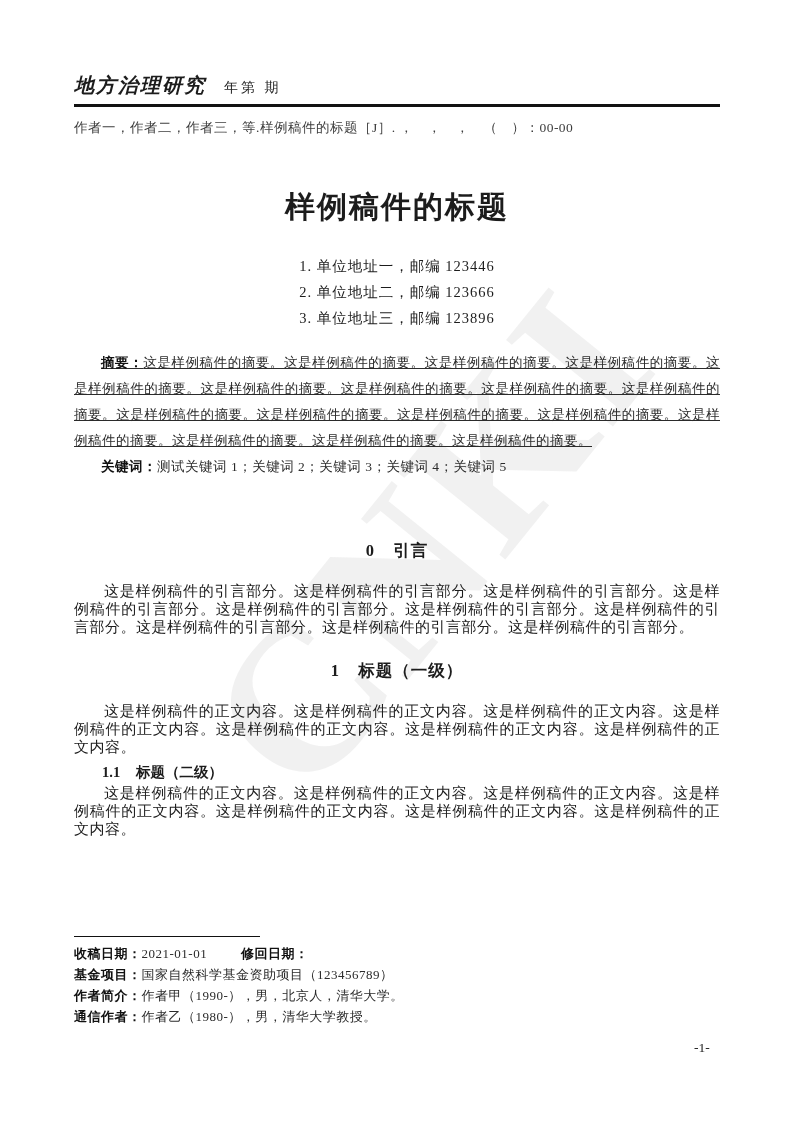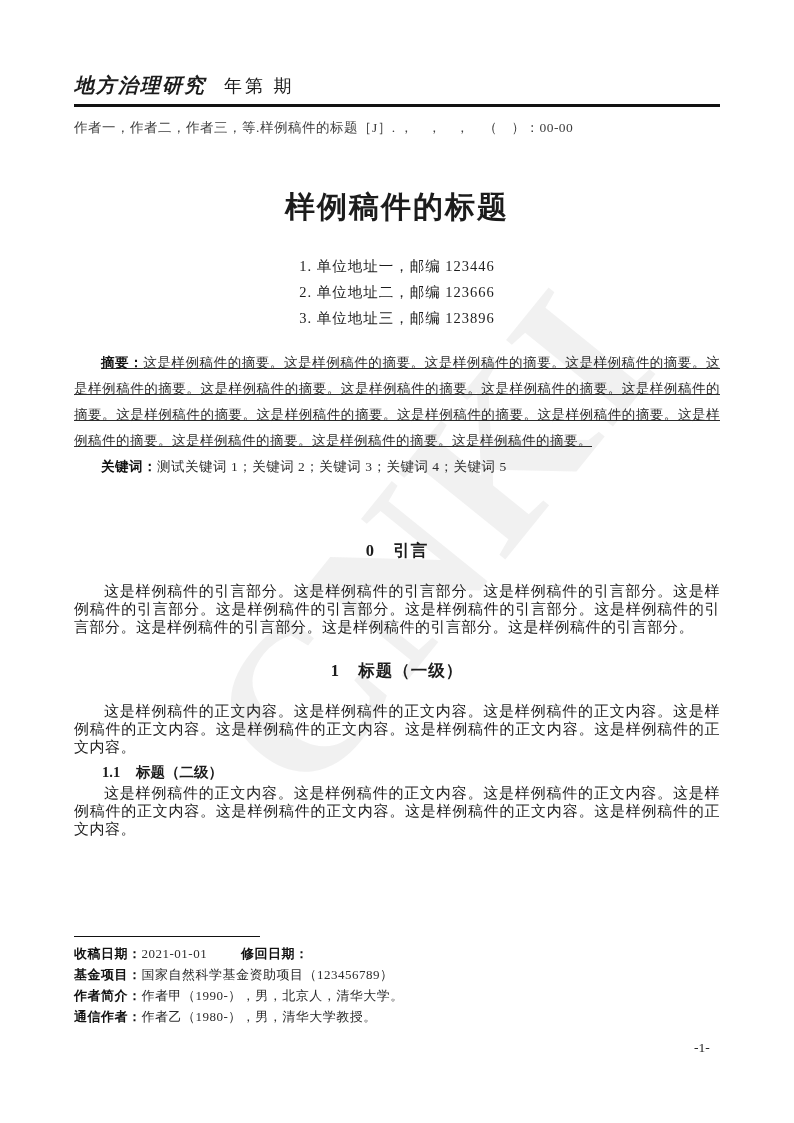--- a/index.html
+++ b/index.html
@@ -39,21 +39,21 @@
     margin-top: 72px;
     display: flex;
     align-items: baseline;
   }
   .journal-name {
     font-size: 20px;
     font-weight: bold;
     font-style: italic;
     letter-spacing: 2px;
   }
-  .issue-info { font-size: 18px; margin-left: 18px; letter-spacing: 3px; }
+  .issue-info { font-size: 14px; margin-left: 18px; letter-spacing: 3px; }
   .head-rule {
     margin-top: 5px;
     height: 2px;
     border-top: 1px solid #111;
     border-bottom: 2px solid #111;
   }
   .citation-line {
     margin-top: 12px;
     font-size: 13.5px;
     color: #3d3d3d;

